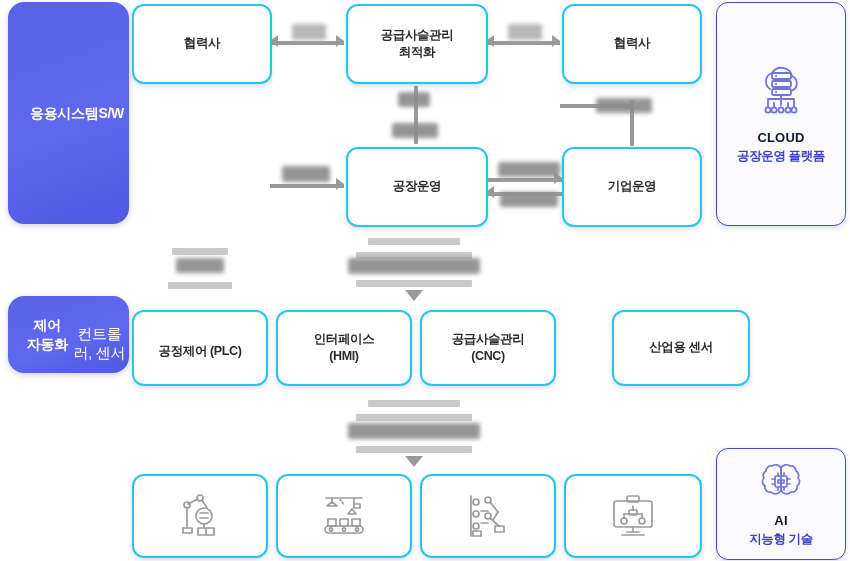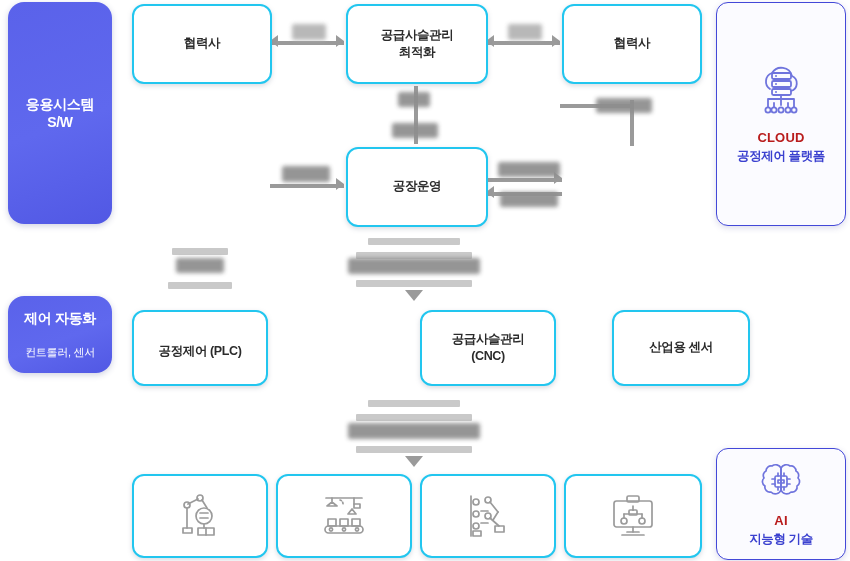--- a/index.html
+++ b/index.html
@@ -11,26 +11,26 @@
     position:relative;
   }
   #stage{position:absolute;left:0;top:0;width:850px;height:561px;}
 
   
   .lpanel{
     position:absolute;
     background:linear-gradient(160deg,#5a62ea 0%,#5f68ee 55%,#5158e4 100%);
     border-radius:16px;
     box-shadow:0 2px 6px rgba(40,50,120,.22);
-    display:flex;flex-direction:column;
+    display:flex;
     align-items:center;justify-content:center;
-    color:#ffffff;text-align:center;
+    color:#ffffff;text-align:center;padding-left:17px;
   }
   .lpanel .t1{font-size:14px;font-weight:bold;letter-spacing:-.3px;line-height:1.3;}
-  .lpanel .t2{font-size:11px;font-weight:normal;margin-top:18px;letter-spacing:-.3px;}
+  .lpanel .t2{font-size:15px;font-weight:normal;margin-top:18px;letter-spacing:-.3px;}
 
   
   .nbox{
     position:absolute;
     background:#ffffff;
     border:2.2px solid #22c6ef;
     border-radius:12px;
     box-shadow:0 2px 5px rgba(120,130,150,.28);
     display:flex;align-items:center;justify-content:center;
     text-align:center;
@@ -43,21 +43,21 @@
   .rcard{
     position:absolute;
     background:#fbfbff;
     border:1.6px solid #4348d8;
     border-radius:12px;
     box-shadow:0 2px 6px rgba(60,60,150,.18);
     display:flex;flex-direction:column;
     align-items:center;justify-content:center;
   }
   .rcard .ricon{margin-bottom:9px;line-height:0;}
-  .rcard .rt1{font-size:13px;font-weight:bold;color:#b91c1c;letter-spacing:.2px;}
+  .rcard .rt1{font-size:13px;font-weight:bold;color:#0f172a;letter-spacing:.2px;}
   .rcard .rt2{font-size:12.5px;font-weight:bold;color:#3b41cf;margin-top:3px;letter-spacing:-.4px;}
 
   
   .conn{position:absolute;background:#9a9a9a;}
   .conn.h{height:4px;}
   .conn.v{width:4px;}
   .arrowR{
     position:absolute;width:0;height:0;
     border-top:6px solid transparent;border-bottom:6px solid transparent;
     border-left:8px solid #9a9a9a;
@@ -158,27 +158,36 @@
 
   <div class="nbox" style="left:562px;top:4px;width:136px;height:76px;">
     <span>협력사</span>
   </div>
 
 
   <div class="nbox" style="left:346px;top:147px;width:138px;height:76px;">
     <span>공장운영</span>
   </div>
 
+  <div class="nbox" style="left:562px;top:147px;width:136px;height:76px;">
+    <span>기업운영</span>
+  </div>
 
   <div class="nbox" style="left:132px;top:310px;width:132px;height:72px;">
     <span style="display:block;">
       <span style="display:block;margin-top:8px;">공정제어 (PLC)</span>
     </span>
   </div>
 
+  <div class="nbox" style="left:276px;top:310px;width:132px;height:72px;">
+    <span style="display:block;">
+      <span style="display:block;">인터페이스</span>
+      <span style="display:block;">(HMI)</span>
+    </span>
+  </div>
 
   <div class="nbox" style="left:420px;top:310px;width:132px;height:72px;">
     <span style="display:block;">
       <span style="display:block;">공급사슬관리</span>
       <span style="display:block;">(CNC)</span>
     </span>
   </div>
 
   <div class="nbox" style="left:564px;top:310px;width:134px;height:72px;margin-left:48px;">
     <span style="display:block;">
@@ -278,21 +287,21 @@
         <path d="M24 40 v4"></path>
         <path d="M38 40 v4"></path>
         <circle cx="18" cy="47" r="2.6"></circle>
         <circle cx="24" cy="47" r="2.6"></circle>
         <circle cx="31" cy="47" r="2.6"></circle>
         <circle cx="38" cy="47" r="2.6"></circle>
         <circle cx="44" cy="47" r="2.6"></circle>
       </svg>
     </span>
     <div class="rt1">CLOUD</div>
-    <div class="rt2">공정제어 플랫폼</div>
+    <div class="rt2">공장운영 플랫폼</div>
   </div>
 
 
   <div class="rcard" style="left:716px;top:448px;width:128px;height:110px;">
     <span class="ricon">
       <svg width="52" height="44" viewBox="0 0 52 44" fill="none" stroke="#6f74dd" stroke-width="1.7" stroke-linecap="round" stroke-linejoin="round">
         <path d="M26 8 a6 6 0 0 0 -9 -2 a5 5 0 0 0 -6 5 a5 5 0 0 0 -2 7 a5 5 0 0 0 1 8 a5 5 0 0 0 6 6 a6 6 0 0 0 10 -2z"></path>
         <path d="M26 8 a6 6 0 0 1 9 -2 a5 5 0 0 1 6 5 a5 5 0 0 1 2 7 a5 5 0 0 1 -1 8 a5 5 0 0 1 -6 6 a6 6 0 0 1 -10 -2z"></path>
         <rect x="20" y="16" width="12" height="11" rx="1.5"></rect>
         <path d="M23 16 v-3 M29 16 v-3 M23 27 v3 M29 27 v3"></path>

